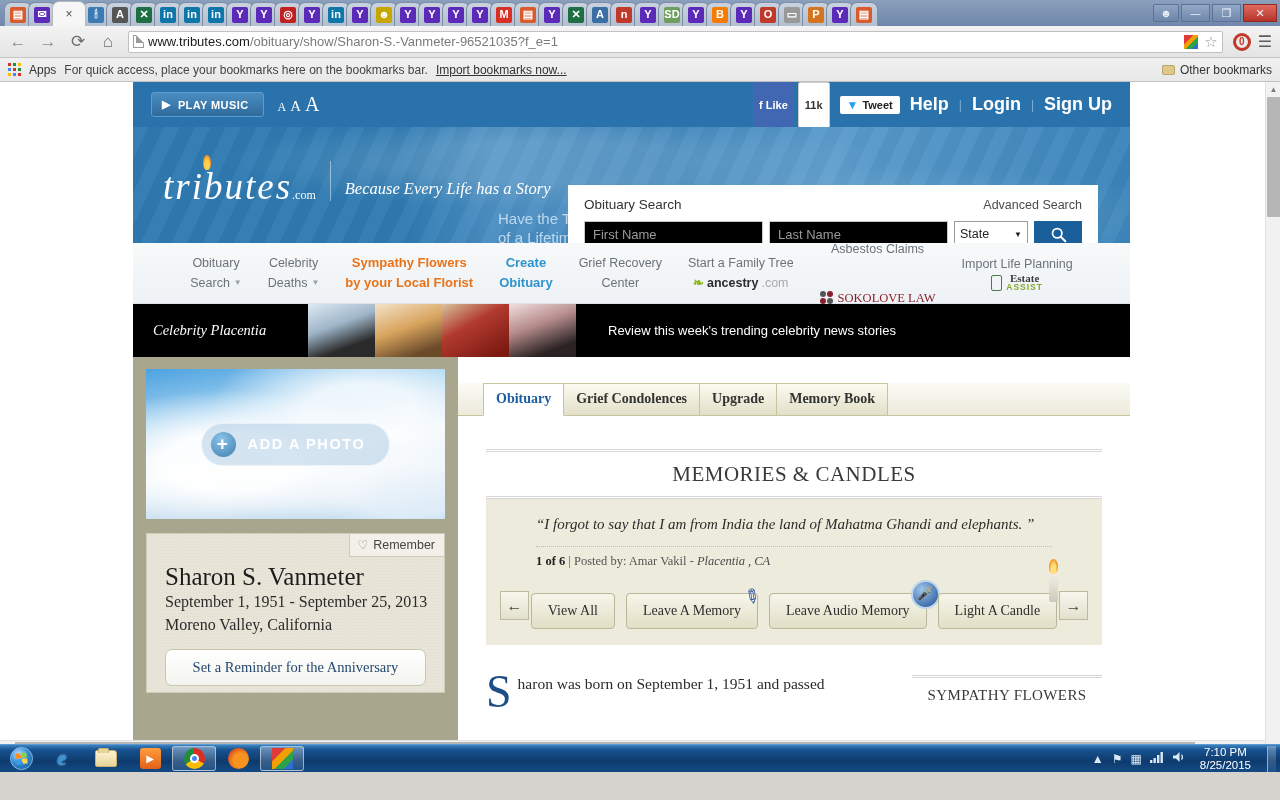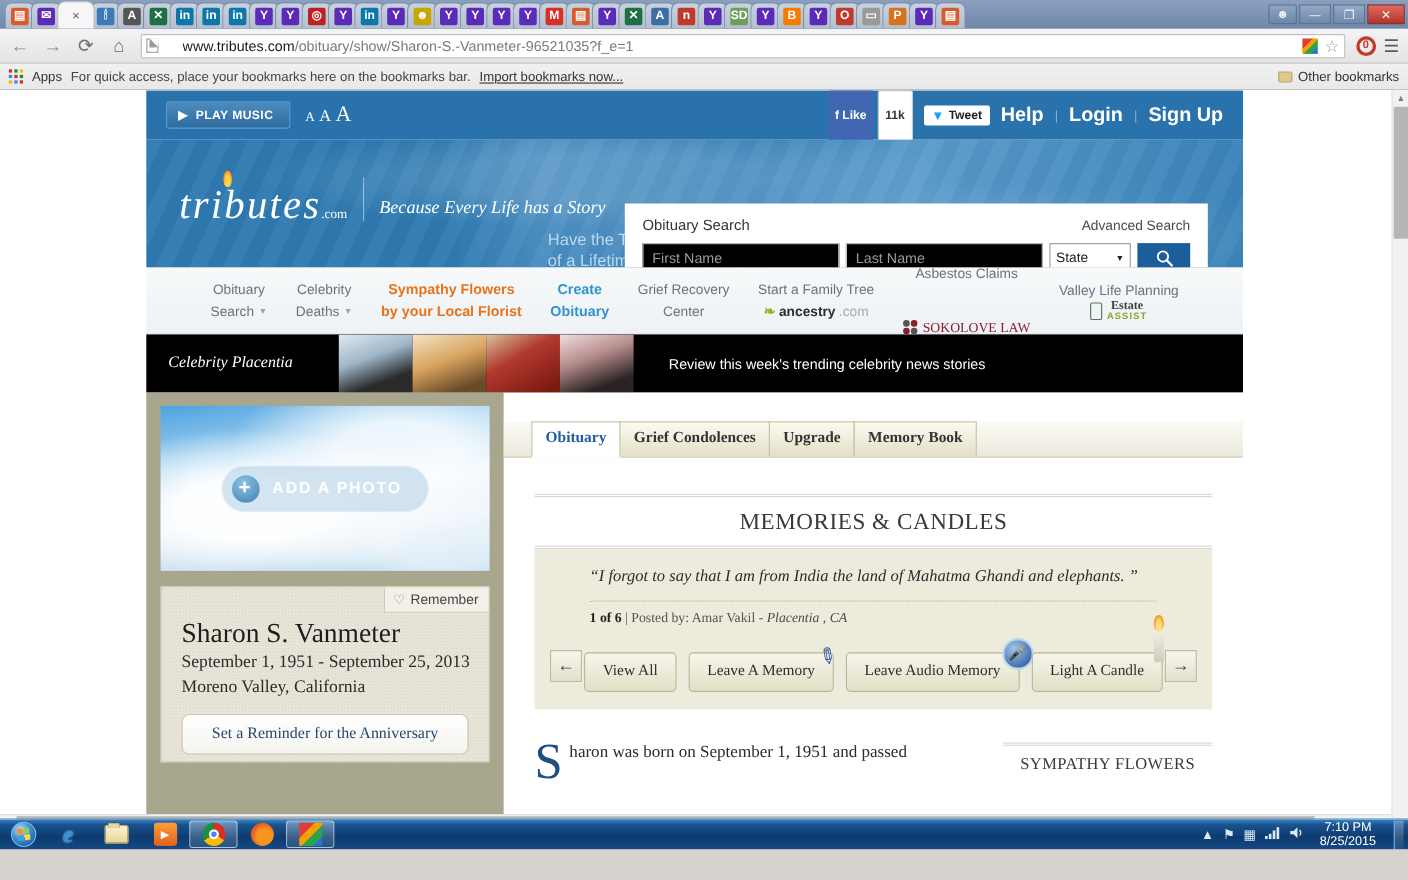--- a/index.html
+++ b/index.html
@@ -63,21 +63,21 @@
   .toolbar {
     height: 32px; background: linear-gradient(180deg,#f3f3f3,#e4e4e4);
     border-bottom: 1px solid #c6c6c6;
     display: flex; align-items: center; padding: 0 8px; gap: 10px;
   }
   .nav-ico { width: 20px; height: 20px; display:flex;align-items:center;justify-content:center;
              color:#8b8b8b; font-size:17px; line-height:1; }
   .nav-ico.enabled { color: #6e6e6e; }
   .omnibox {
     flex: 1; height: 22px; background: #fff; border: 1px solid #c0c0c0;
-    border-radius: 2px; display: flex; align-items: center; padding: 0 4px; gap: 22px;
+    border-radius: 2px; display: flex; align-items: center; padding: 0 4px; gap: 4px;
     font-size: 13px;
   }
   .page-ico { width: 11px; height: 13px; border: 1px solid #9a9a9a; background:#fff;
               position: relative; flex:0 0 auto; }
   .page-ico:after{content:"";position:absolute;right:-1px;top:-1px;border-width:4px;
     border-style:solid;border-color:#fff #fff #9a9a9a #9a9a9a;}
   .url { white-space: nowrap; overflow: hidden; font-family: "Liberation Sans", sans-serif;}
   .url .host { color: #1a1a1a; }
   .url .rest { color: #7a7a7a; }
   .tb-right { display: flex; align-items: center; gap: 7px; }
@@ -639,21 +639,21 @@
                     <i></i>
                     <i class="r"></i>
                     <i class="r"></i>
                     <i></i>
                   </span>
                   <span>SOKOLOVE LAW</span>
                 </span>
               </div>
             </div>
             <div class="nav-item">
-              <div>Valley Life Planning</div>
+              <div>Import Life Planning</div>
               <div class="l2">
                 <span class="brand-estate">
                   <span class="est-ico"></span>
                   <span class="est-txt">
                     <b>Estate</b>
                     <s>ASSIST</s>
                   </span>
                 </span>
               </div>
             </div>

